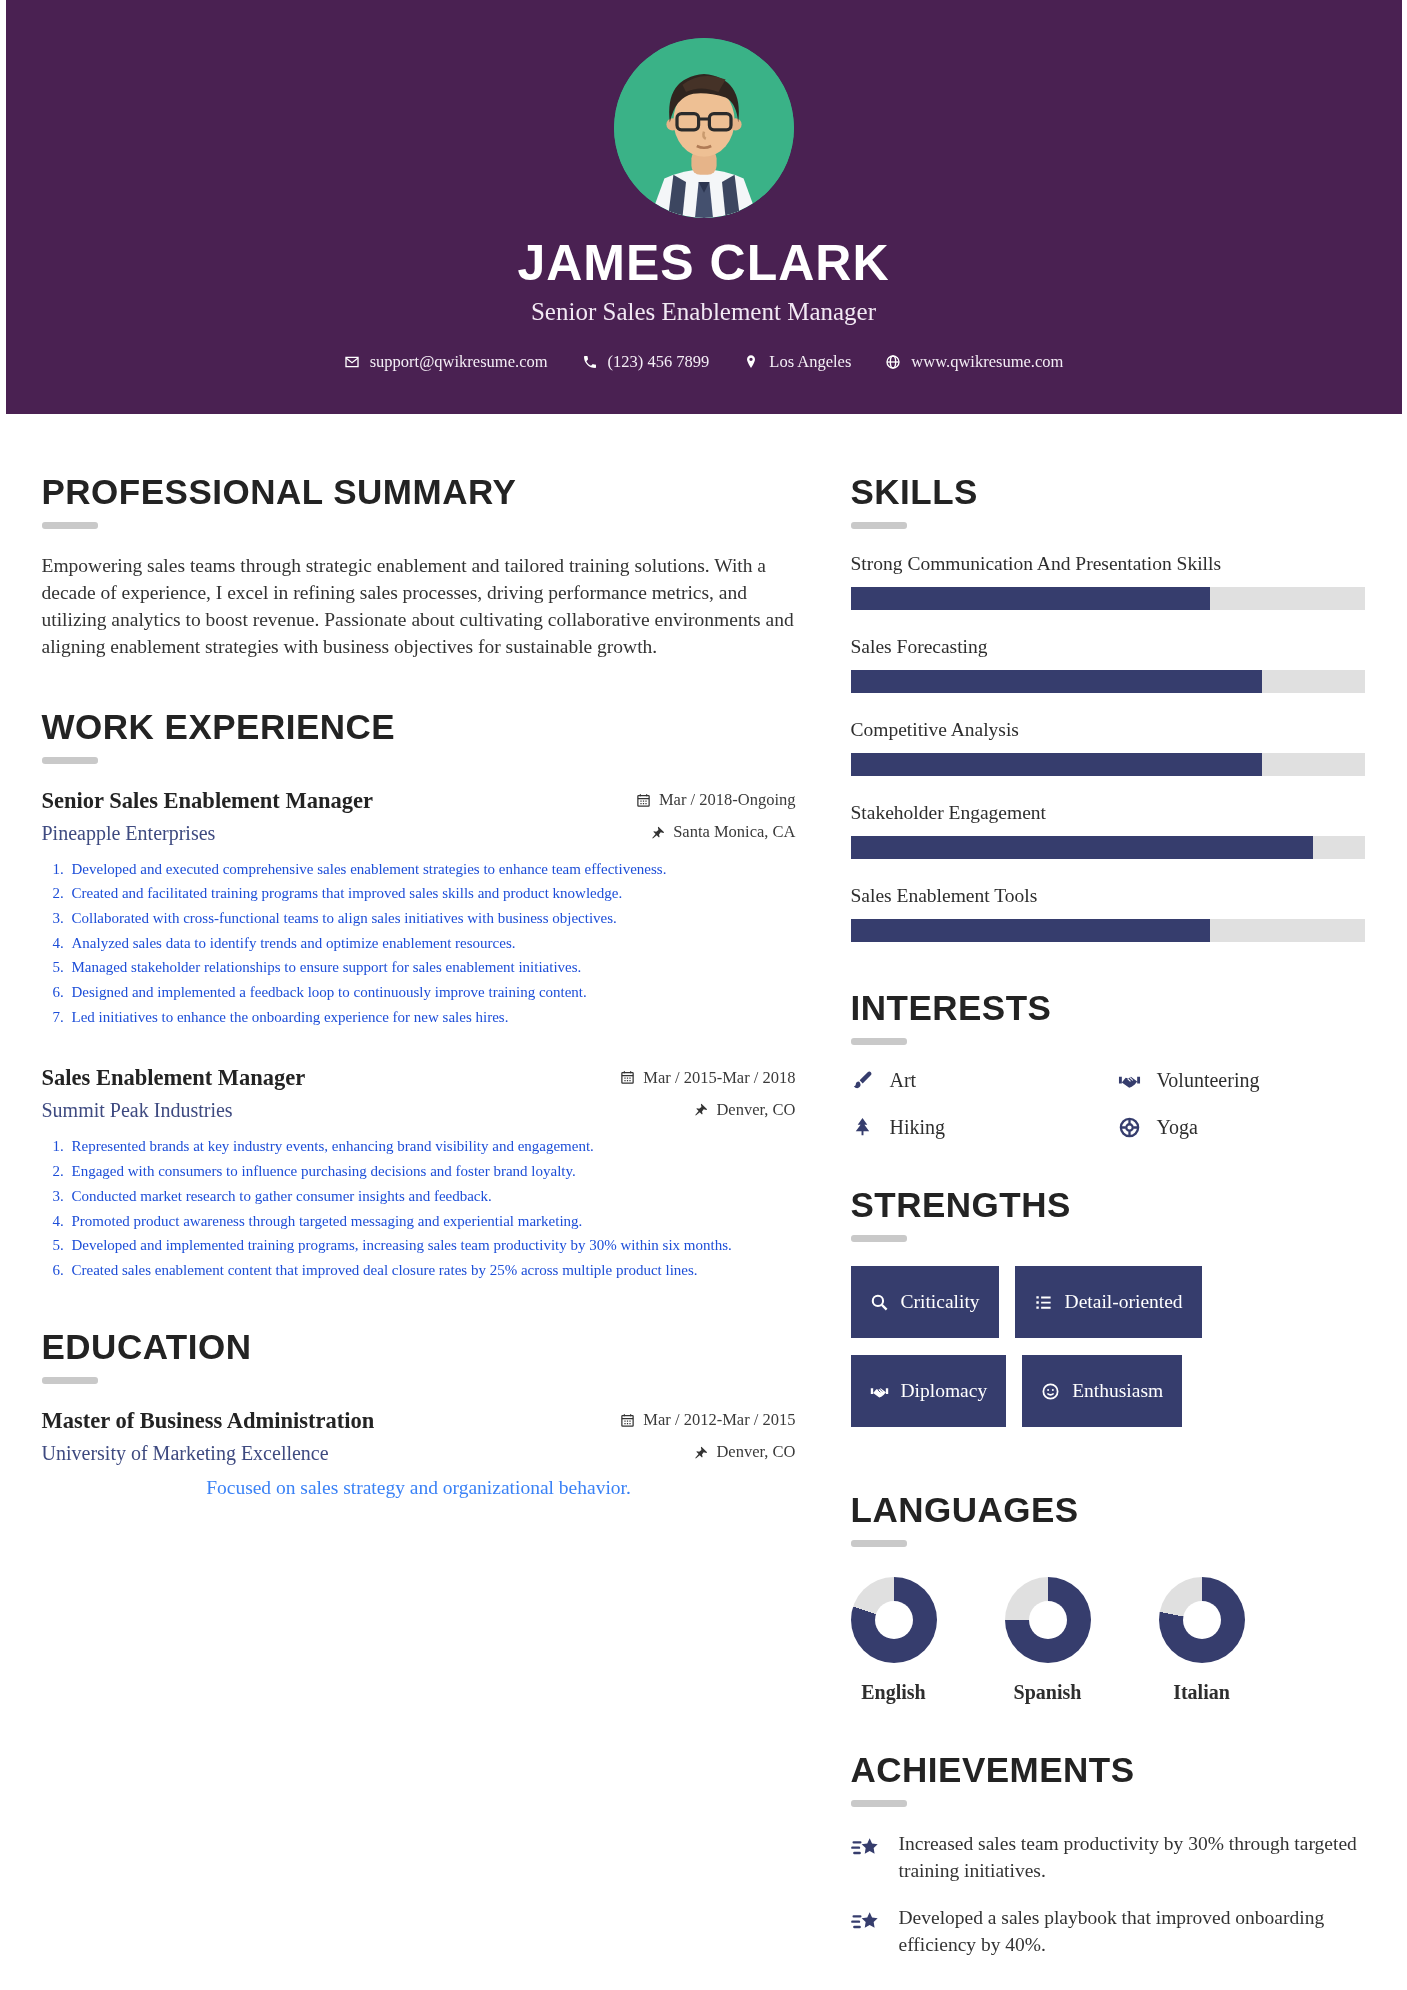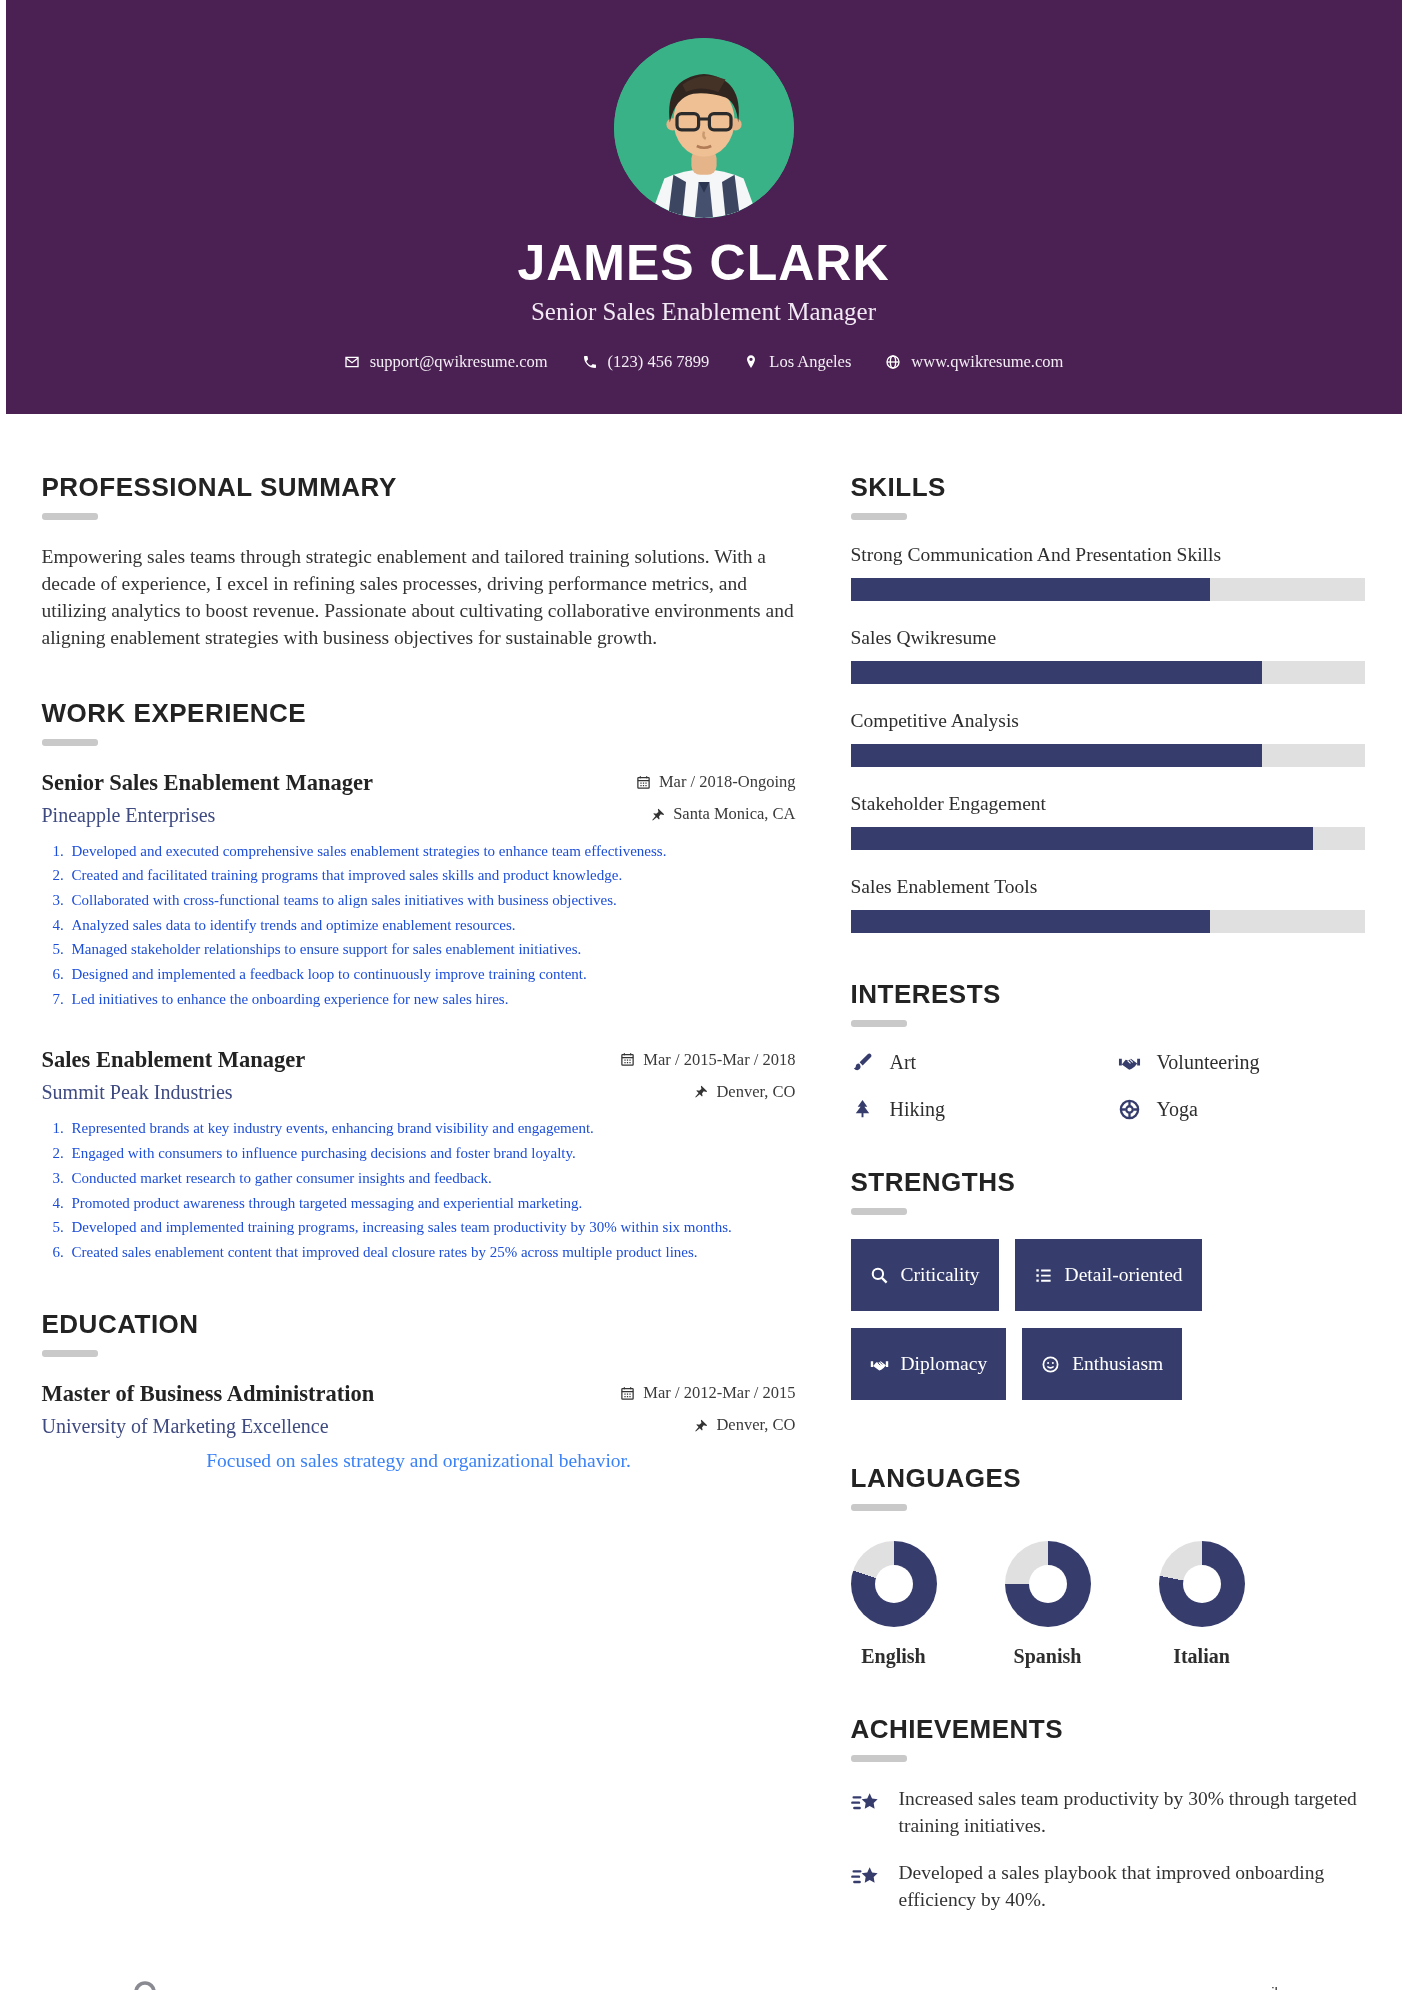--- a/index.html
+++ b/index.html
@@ -33,21 +33,21 @@
   .contact-item { display: flex; align-items: center; gap: 10px; }
   .contact-item svg { width: 16px; height: 16px; fill: #fff; stroke: #fff; }
 
   
   .content { display: flex; padding: 58px 37px 0 36px; gap: 55px; flex: 1 1 auto; }
   .col-left { flex: 0 0 754px; max-width: 754px; }
   .col-right { flex: 1 1 auto; min-width: 0; }
 
   h2.section-title {
     font-family: "Liberation Sans", sans-serif; font-weight: 700;
-    font-size: 26px; color: #232323; letter-spacing: 0.5px;
+    font-size: 35px; color: #232323; letter-spacing: 0.5px;
   }
   .title-rule {
     width: 56px; height: 7px; background: #c9c9c9; border-radius: 3px;
     margin: 10px 0 24px 0;
   }
   section { margin-bottom: 46px; }
 
   .summary-text { font-size: 19.5px; line-height: 1.38; color: #333; }
 
   
@@ -299,21 +299,21 @@
         <h2 class="section-title">SKILLS</h2>
         <div class="title-rule"></div>
 
         <div class="skill">
           <div class="skill-label">Strong Communication And Presentation Skills</div>
           <div class="skill-track">
               <div class="skill-fill" style="width: 70%;"></div>
             </div>
         </div>
         <div class="skill">
-          <div class="skill-label">Sales Qwikresume</div>
+          <div class="skill-label">Sales Forecasting</div>
           <div class="skill-track">
               <div class="skill-fill" style="width: 80%;"></div>
             </div>
         </div>
         <div class="skill">
           <div class="skill-label">Competitive Analysis</div>
           <div class="skill-track">
               <div class="skill-fill" style="width: 80%;"></div>
             </div>
         </div>

